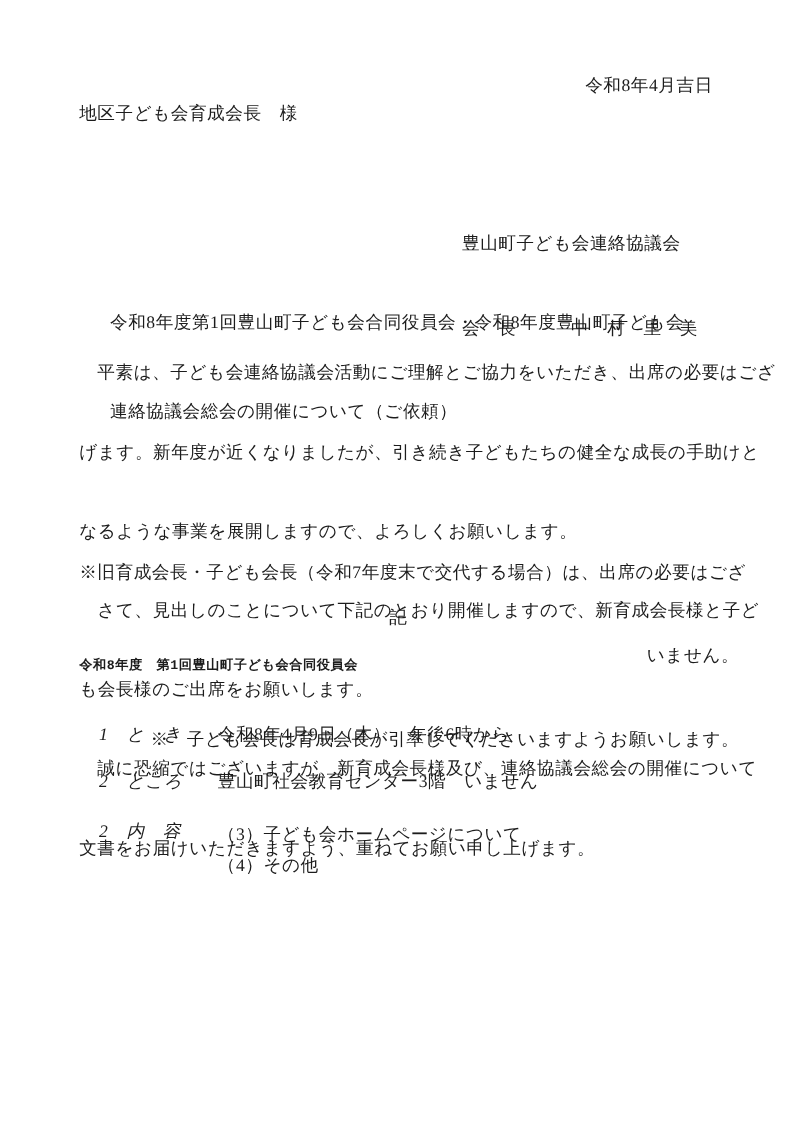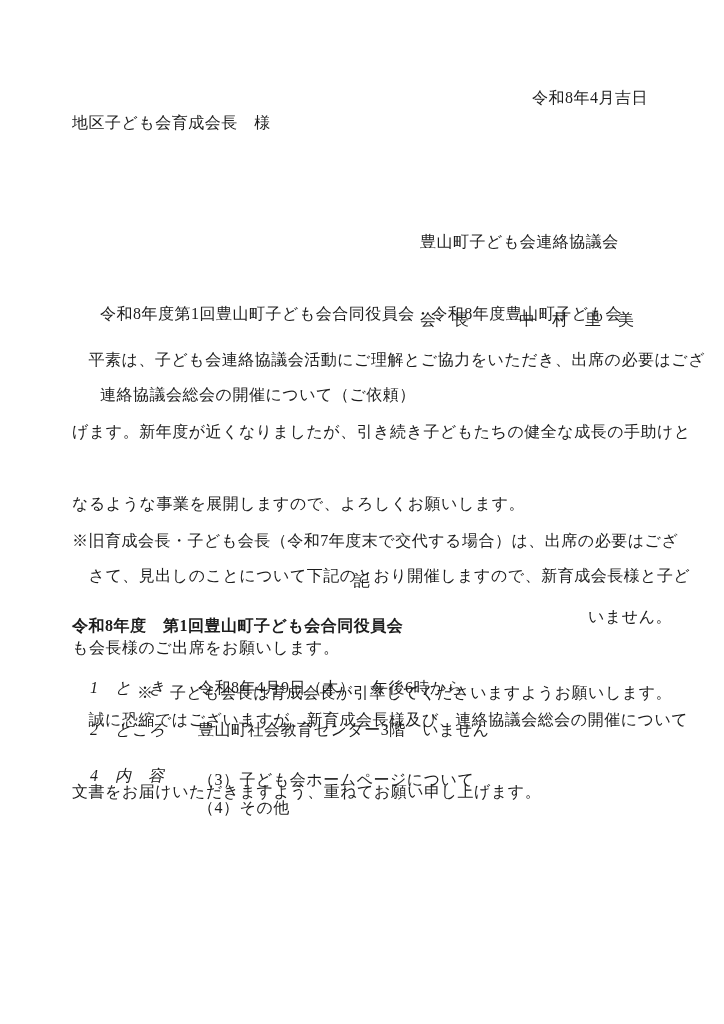--- a/index.html
+++ b/index.html
@@ -11,40 +11,40 @@
     position: relative;
     width: 724px;
     height: 1024px;
     background: #ffffff;
     color: #1c1c1c;
     font-family: "Liberation Serif", "DejaVu Serif", serif;
     font-size: 16px;
     letter-spacing: 0.5px;
     overflow: hidden;
   }
-  .abs { position: absolute; white-space: pre; margin-top: 20px; }
+  .abs { position: absolute; white-space: pre; }
 
   .date-line      { top: 68px;  right: 76px; }
   .addressee-line { top: 93px;  left: 72px; }
 
   .sender-block   { top: 157px; left: 420px; line-height: 26px; }
 
   .subject-block  { top: 226px; left: 100px; line-height: 27px; }
 
   .body-block     { top: 280px; left: 72px; width: 596px; line-height: 24px; }
 
   .notes-block    { top: 457px; left: 72px; width: 600px; line-height: 25.4px; text-align: right; }
 
   .ki-marker      { top: 551px; left: 0; width: 724px; text-align: center; white-space: pre; }
 
   .section-heading {
     top: 596px; left: 72px;
-    font-family: Liberation Serif, serif;
+    font-family: Liberation Mono, monospace;
     font-weight: bold;
-    font-size: 16px;
+    font-size: 12px;
     letter-spacing: 0.5px;
   }
 
   .item { left: 72px; }
   .item-1 { top: 640px; }
   .item-2 { top: 682px; }
   .item-3 { top: 728px; }
   .item-label {
     display: inline-block;
     width: 108px;
@@ -101,16 +101,16 @@
 
   <div class="abs item item-1">
     <span class="item-label">1　と　き</span><span class="item-value">令和8年4月9日（木）　午後6時から</span>
   </div>
 
   <div class="abs item item-2">
     <span class="item-label">2　ところ</span><span class="item-value">豊山町社会教育センター3階　いません</span>
   </div>
 
   <div class="abs item item-3">
-    <span class="item-label">4　内　容</span><span class="item-value-lines"><div>（3）子ども会ホームページについて</div><div>（4）その他</div></span>
+    <span class="item-label">2　内　容</span><span class="item-value-lines"><div>（3）子ども会ホームページについて</div><div>（4）その他</div></span>
   </div>
 
 </div>
 
 </body></html>

